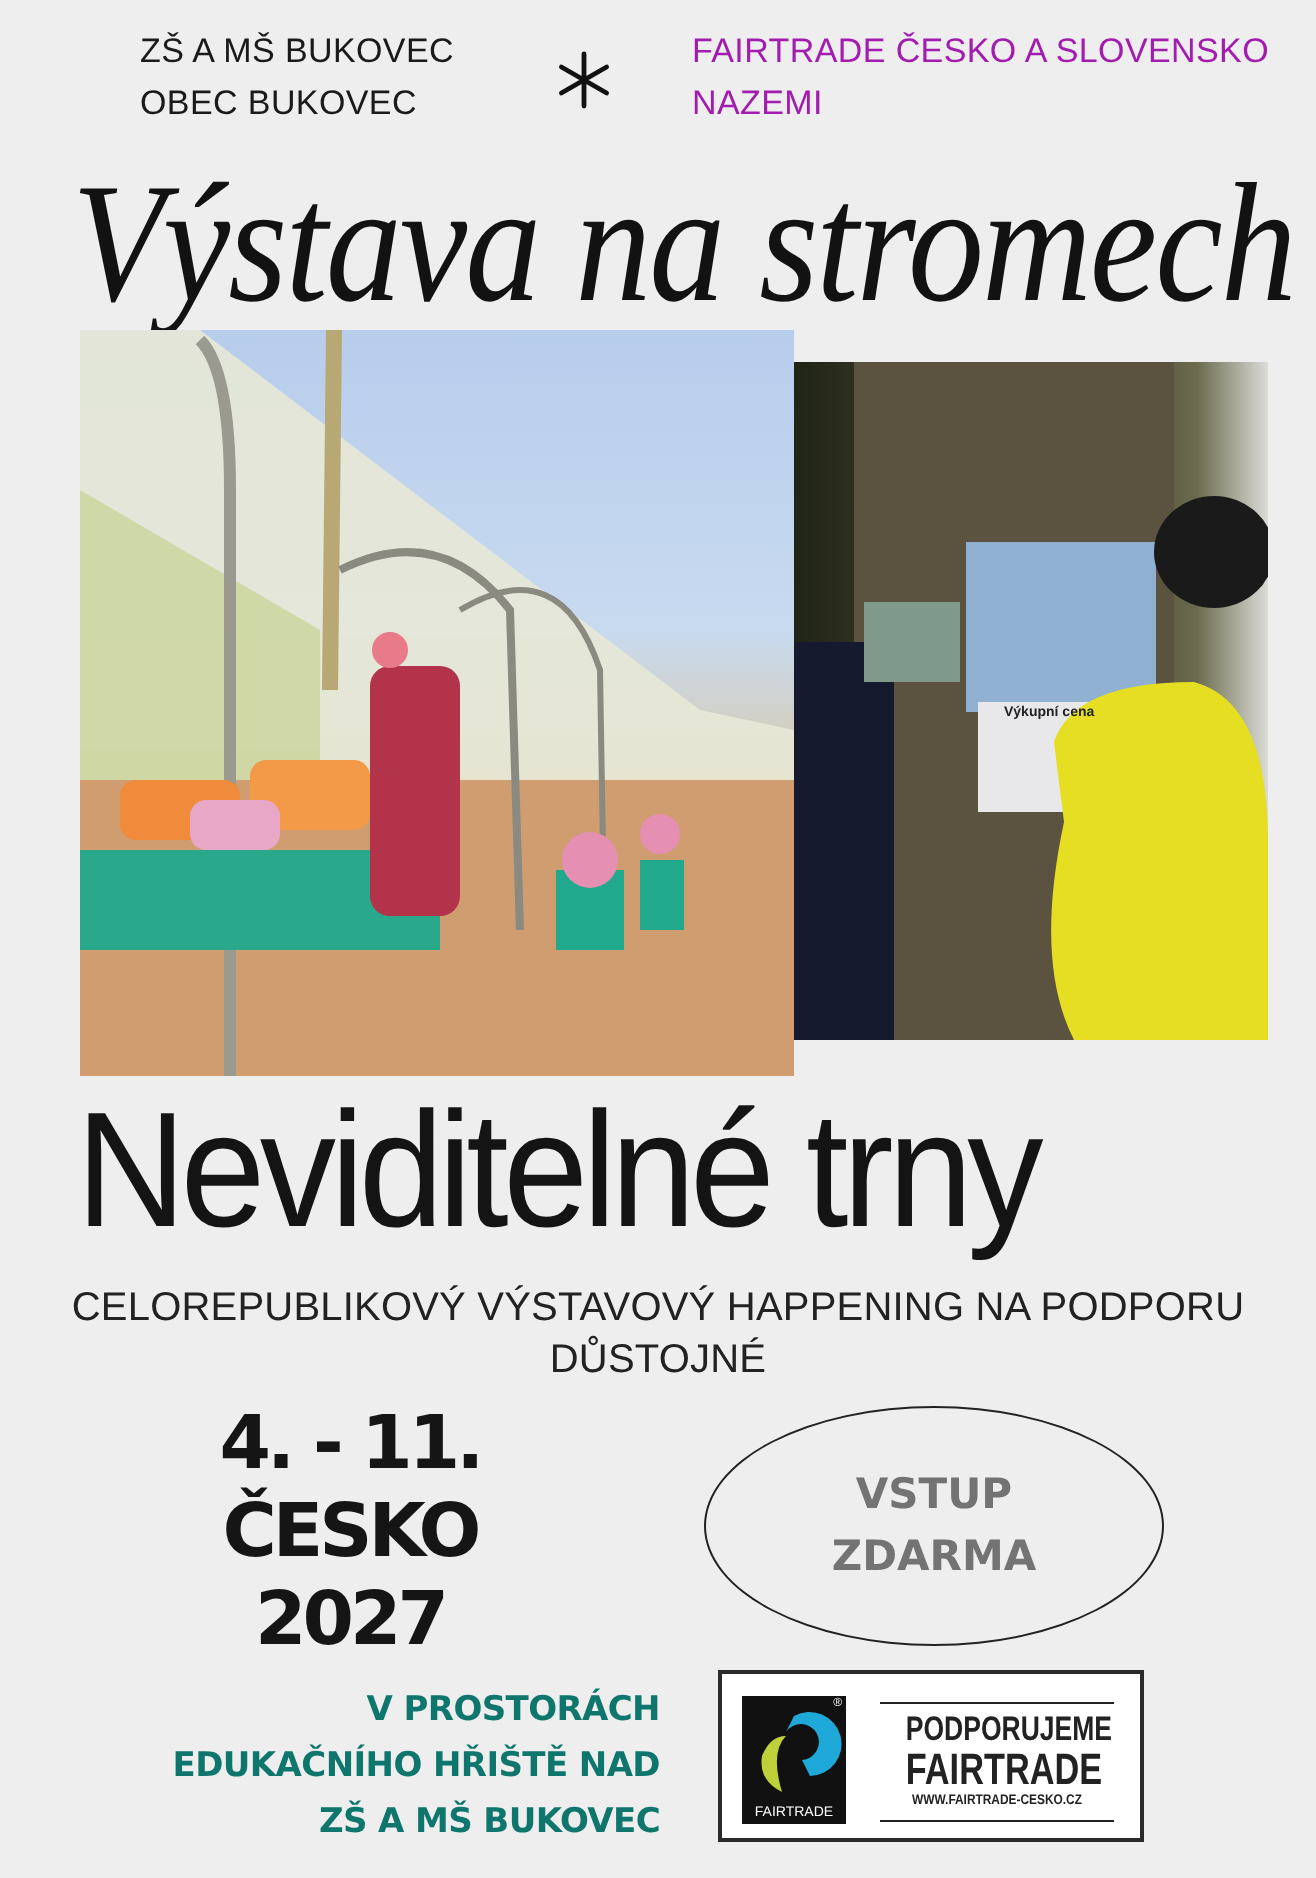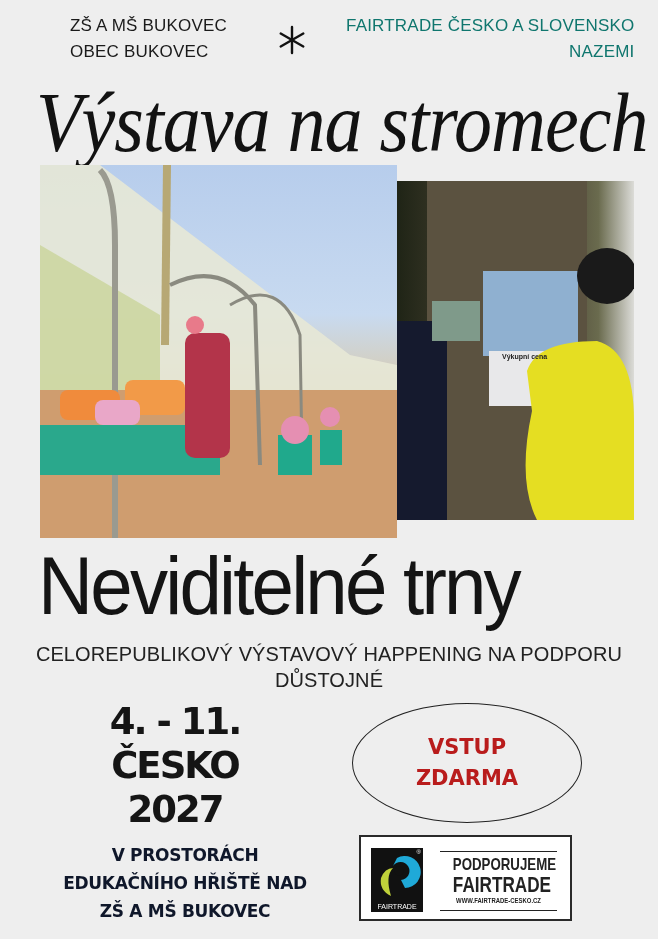--- a/index.html
+++ b/index.html
@@ -2,21 +2,21 @@
 <html><head>
 <meta charset="utf-8">
 <style>
   html, body { margin: 0; padding: 0; }
   body {
     width: 658px; height: 939px; background: #eeeeee; position: relative; overflow: hidden;
     font-family: "DejaVu Sans", sans-serif; color: #141414;
   }
   .abs { position: absolute; }
   .top-left { left: 70px; top: 13px; font-size: 17px; line-height: 26px; letter-spacing: 0.2px; color: #1a1a1a; font-family: "Liberation Sans", sans-serif; }
-  .top-right { left: 346px; top: 13px; font-size: 17px; line-height: 26px; letter-spacing: 0.2px; color: #0f766e; font-family: "Liberation Sans", sans-serif; text-align: right; }
+  .top-right { left: 346px; top: 13px; font-size: 17px; line-height: 26px; letter-spacing: 0.2px; color: #a21caf; font-family: "Liberation Sans", sans-serif; }
   .asterisk { left: 276px; top: 24px; width: 32px; height: 32px; }
   .script-title {
     left: 36px; top: 66px; width: 610px; font-family: "Liberation Serif", serif; font-style: italic;
     font-size: 76px; line-height: 100px; color: #121212; letter-spacing: -1px;
     transform: scaleY(1.12); transform-origin: top left; white-space: nowrap;
   }
   .photo-left {
     left: 40px; top: 165px; width: 357px; height: 373px; overflow: hidden;
     background: linear-gradient(180deg, #b7cdec 0%, #c8daf0 40%, #d9c9a8 62%, #d4a77b 100%);
   }
@@ -30,27 +30,27 @@
   }
   .subtitle {
     left: 0; top: 641px; width: 658px; text-align: center; font-family: "Liberation Sans", sans-serif;
     font-size: 20px; line-height: 26px; color: #222; letter-spacing: 0.1px;
   }
   .date {
     left: 90px; top: 700px; width: 170px; text-align: center; font-family: "DejaVu Sans", sans-serif;
     font-weight: bold; font-size: 37px; line-height: 44px; letter-spacing: -2px; color: #151515;
   }
   .venue {
-    left: 40px; top: 841px; width: 290px; text-align: center; font-family: "DejaVu Sans", sans-serif;
-    font-weight: bold; font-size: 17px; line-height: 28px; color: #0f172a; letter-spacing: -0.3px;
+    left: 40px; top: 841px; width: 290px; text-align: right; font-family: "DejaVu Sans", sans-serif;
+    font-weight: bold; font-size: 17px; line-height: 28px; color: #0f766e; letter-spacing: -0.3px;
   }
   .entry-oval {
     left: 352px; top: 703px; width: 228px; height: 118px; border: 1.5px solid #222; border-radius: 50%;
     display: flex; flex-direction: column; align-items: center; justify-content: center;
-    font-family: "DejaVu Sans", sans-serif; font-weight: bold; font-size: 21px; line-height: 31px; color: #b91c1c;
+    font-family: "DejaVu Sans", sans-serif; font-weight: bold; font-size: 21px; line-height: 31px; color: #737373;
   }
   .ft-badge {
     left: 359px; top: 835px; width: 213px; height: 86px; border: 2px solid #2a2a2a; background: #fff; box-sizing: border-box;
   }
   .ft-logo { position: absolute; left: 10px; top: 11px; width: 52px; height: 64px; background: #111; }
   .ft-logo-text { position: absolute; left: 0; bottom: 2px; width: 52px; text-align: center; color: #fff; font-size: 7px; font-family: "Liberation Sans", sans-serif; }
   .ft-reg { position: absolute; right: 2px; top: 1px; color: #fff; font-size: 6px; font-family: "Liberation Sans", sans-serif; }
   .ft-right { position: absolute; left: 79px; top: 14px; width: 117px; border-top: 1.5px solid #222; border-bottom: 1.5px solid #222; height: 60px; box-sizing: border-box; text-align: center; }
   .ft-line1 { font-family: "Liberation Sans", sans-serif; font-weight: bold; font-size: 17px; line-height: 19px; margin-top: 3px; transform: scaleX(0.78); letter-spacing: 0px; color: #222; }
   .ft-line2 { font-family: "Liberation Sans", sans-serif; font-weight: bold; font-size: 22px; line-height: 21px; transform: scaleX(0.78); color: #222; }

